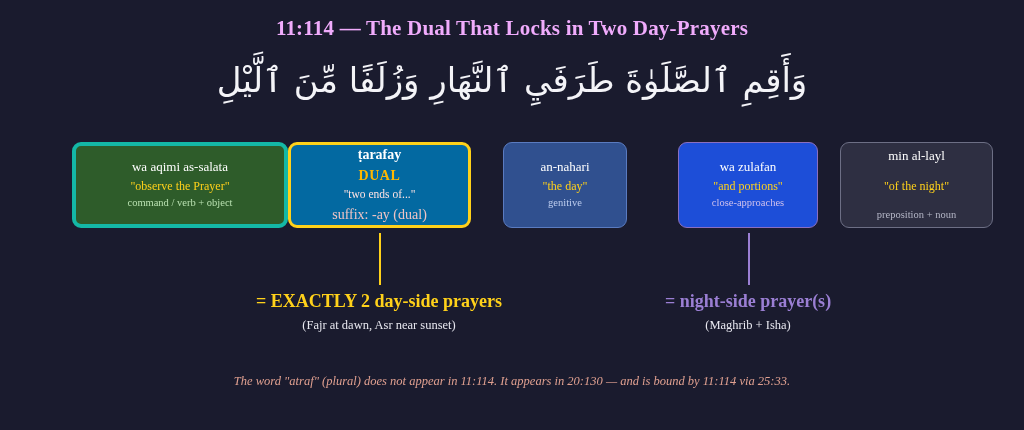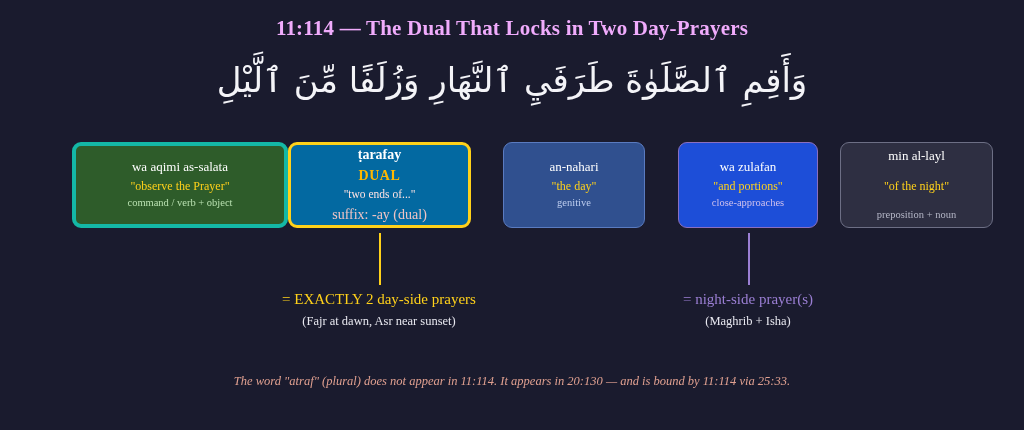--- a/index.html
+++ b/index.html
@@ -90,21 +90,21 @@
   
   #card-0 { left: 72px;  width: 216px; height: 86px; background: #2e5c2a; border: 4px solid #14b8a6; }
   #card-0 .note { color: #b8e0b0; }
 
   #card-1 { left: 288px; width: 183px; height: 86px; background: #0369a1; border: 3px solid #ffd11a; }
   #card-1 .term { font-weight: bold; font-size: 14px; }
   #card-1 .dual { font-size: 14px; font-weight: bold; color: #ffb800; letter-spacing: 0.6px; line-height: 1.45; }
   #card-1 .note { color: #ffe3e3; font-size: 11.5px; }
   #card-1 .sub  { color: #f0c4c4; }
 
-  #card-2 { left: 503px; width: 142px; height: 86px; background: #30508f; border: 1px solid #5a7bc0; }
+  #card-2 { left: 503px; width: 124px; height: 86px; background: #30508f; border: 1px solid #5a7bc0; }
   #card-2 .note { color: #bdcdef; }
 
   #card-3 { left: 678px; width: 140px; height: 86px; background: #1d4ed8; border: 1px solid #8a6fc0; }
   #card-3 .note { color: #cfc0ec; }
 
   #card-4 { left: 840px; width: 153px; height: 86px; background: #2e2f42; border: 1px solid #6d6f85; justify-content: space-between; }
   #card-4 .note { color: #b4b6c6; }
 
   
   .connector {
@@ -113,22 +113,22 @@
   }
   #connector-day   { left: 379px; top: 233px; height: 52px; background: #ffd11a; }
   #connector-night { left: 748px; top: 233px; height: 52px; background: #9b7fd4; }
 
   
   .annotation {
     position: absolute;
     text-align: center;
   }
   .annotation .headline {
-    font-size: 15px;
-    font-weight: normal;
+    font-size: 18px;
+    font-weight: bold;
     line-height: 1.5;
     white-space: nowrap;
   }
   .annotation .detail {
     font-size: 12.5px;
     color: #e8e8f0;
     line-height: 1.7;
     white-space: nowrap;
   }
   #annotation-day   { left: 199px; top: 288px; width: 360px; }

